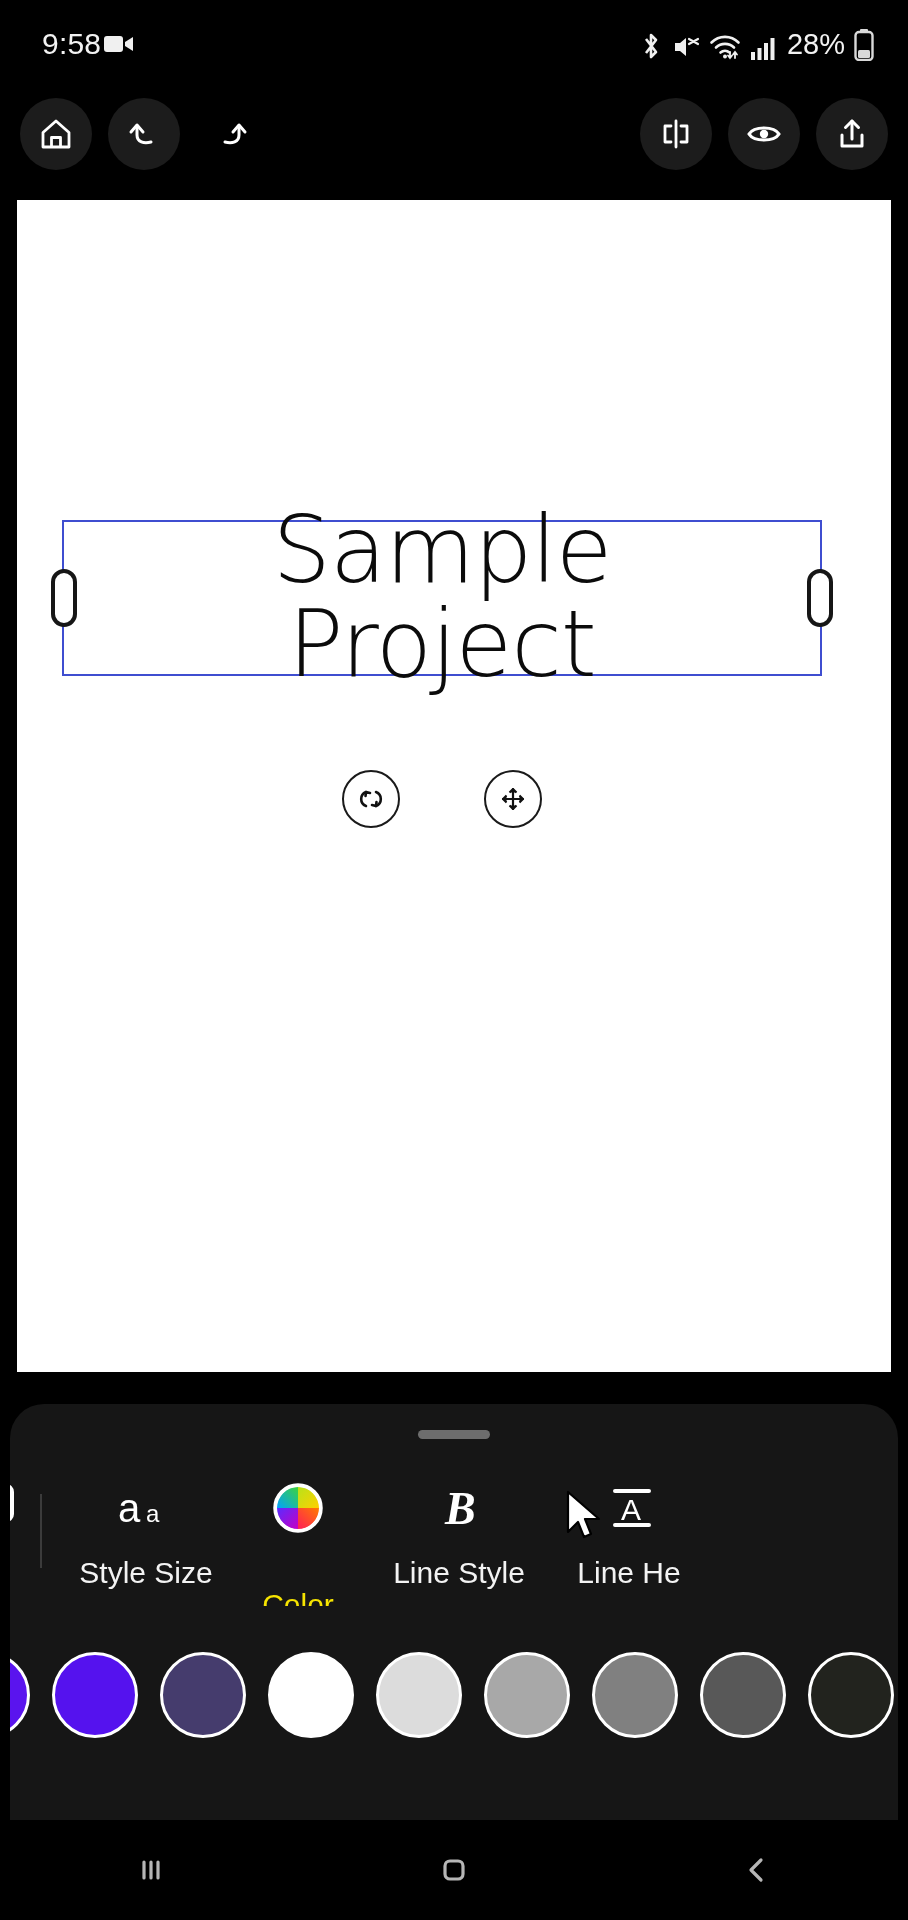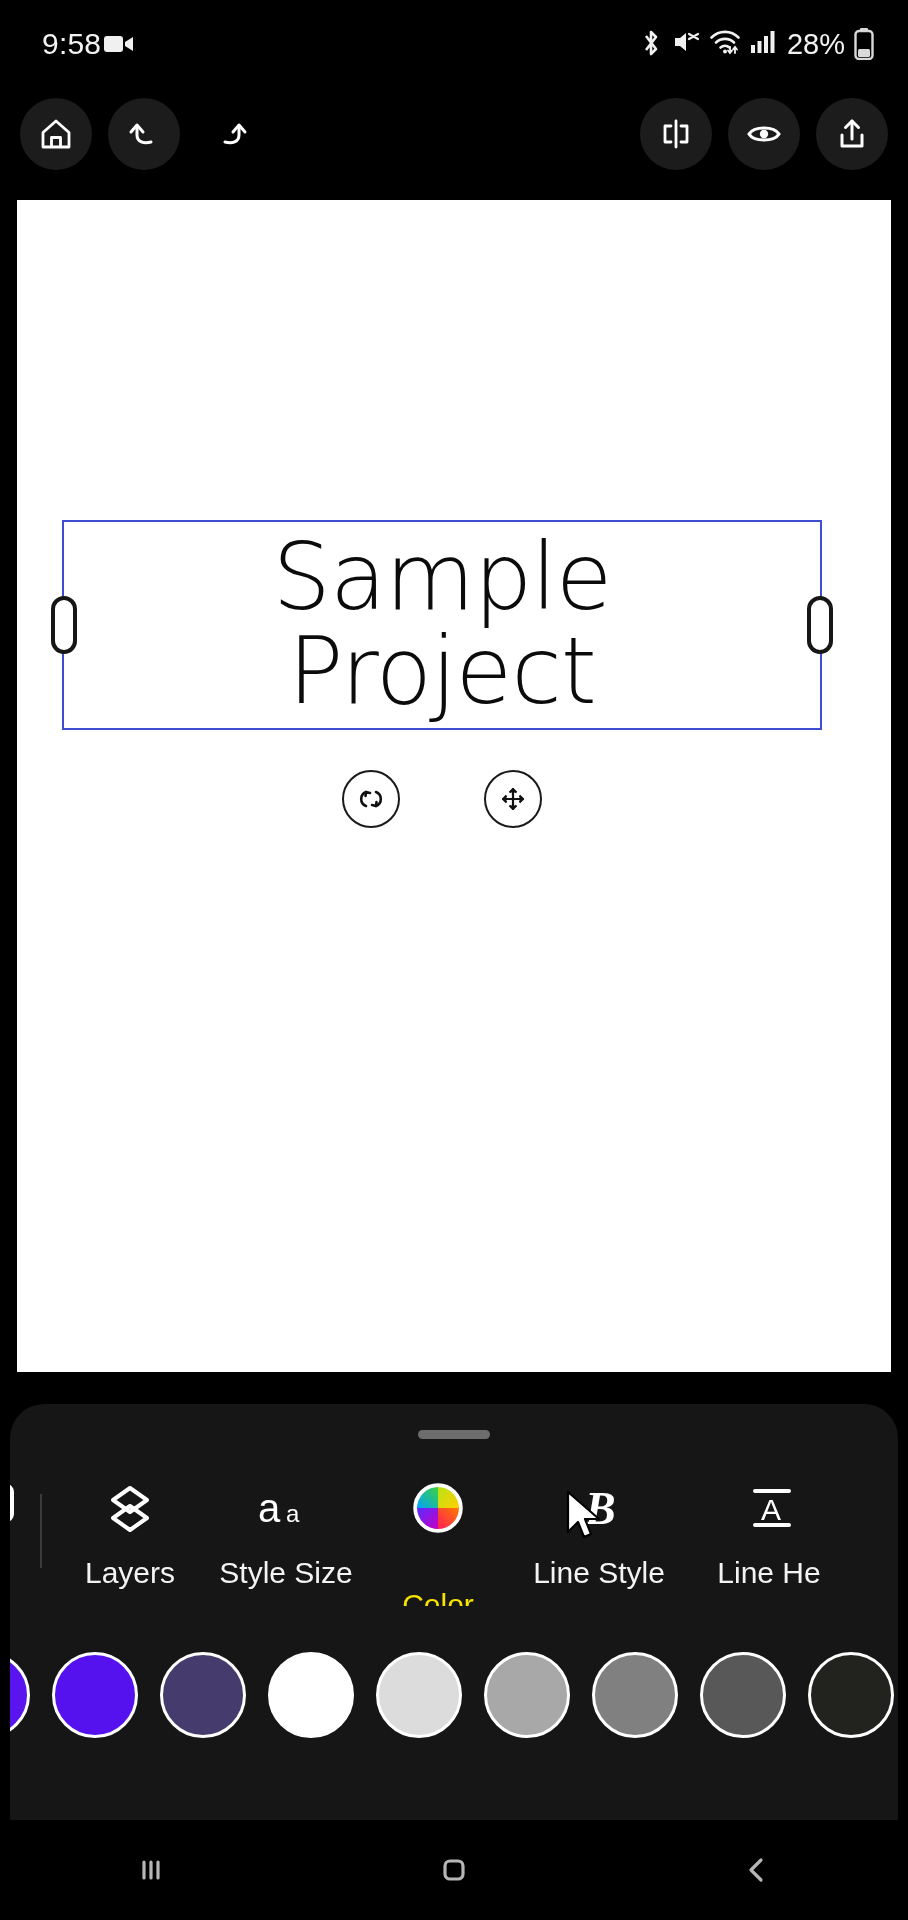--- a/index.html
+++ b/index.html
@@ -13,21 +13,21 @@
   #app { position: relative; width: 908px; height: 1920px; background: #000; }
 
   
   .statusbar {
     position: absolute; top: 0; left: 0; width: 908px; height: 88px;
     display: flex; align-items: center; justify-content: space-between;
     padding: 0 34px 0 42px; color: #fff;
   }
   .sb-left { display: flex; align-items: center; gap: 3px; }
   .sb-clock { font-size: 30px; letter-spacing: 0.2px; color: #f2f2f2; }
-  .sb-right { display: flex; align-items: flex-start; gap: 9px; }
+  .sb-right { display: flex; align-items: flex-end; gap: 9px; }
   .sb-batt-text { font-size: 29px; color: #f2f2f2; margin-left: 2px; }
   .ic { display: block; }
 
   
   .topbar {
     position: absolute; top: 88px; left: 0; width: 908px; height: 92px;
     display: flex; align-items: center; padding: 0 20px;
   }
   .tb-btn {
     width: 72px; height: 72px; border-radius: 50%;
@@ -43,21 +43,21 @@
   .canvas {
     position: absolute; top: 200px; left: 17px;
     width: 874px; height: 1172px;
     background: #ffffff;
   }
 
   
   .textframe {
     position: absolute;
     left: 45px; top: 320px;
-    width: 760px; height: 210px;
+    width: 760px; height: 156px;
     border: 2px solid #3f4ed0;
     background: transparent;
   }
   .tf-text {
     position: absolute; left: 0; top: 50%;
     transform: translateY(-50%);
     width: 100%; text-align: center;
     font-family: "DejaVu Sans", sans-serif;
     font-size: 92px;
     line-height: 1.02;
@@ -291,29 +291,20 @@
           <svg width="56" height="56" viewBox="0 0 56 56">
             <rect x="6" y="14" width="28" height="34" rx="6" fill="none" stroke="#fff" stroke-width="4"></rect>
             <rect x="20" y="6" width="28" height="34" rx="6" fill="none" stroke="#fff" stroke-width="4"></rect>
           </svg>
         </div>
 
       </div>
 
       <div class="divider"></div>
 
-      <div class="tool" style="width:140px;">
-        <div class="tool-ic">
-          <svg width="56" height="56" viewBox="0 0 56 56">
-            <path d="M28 8 L45 20 L28 32 L11 20 Z" fill="none" stroke="#fff" stroke-width="4" stroke-linejoin="round"></path>
-            <path d="M28 26 L45 38 L28 50 L11 38 Z" fill="none" stroke="#fff" stroke-width="4" stroke-linejoin="round"></path>
-          </svg>
-        </div>
-        <div class="tool-lb">Layers</div>
-      </div>
 
 
       <div class="tool" style="width:172px;">
         <div class="tool-ic">
           <svg width="64" height="56" viewBox="0 0 64 56">
             <text x="4" y="42" font-family="Liberation Sans, sans-serif" font-size="40" fill="#fff">a</text>
             <text x="32" y="42" font-family="Liberation Sans, sans-serif" font-size="24" fill="#fff">a</text>
           </svg>
         </div>
         <div class="tool-lb">Style Size</div>

